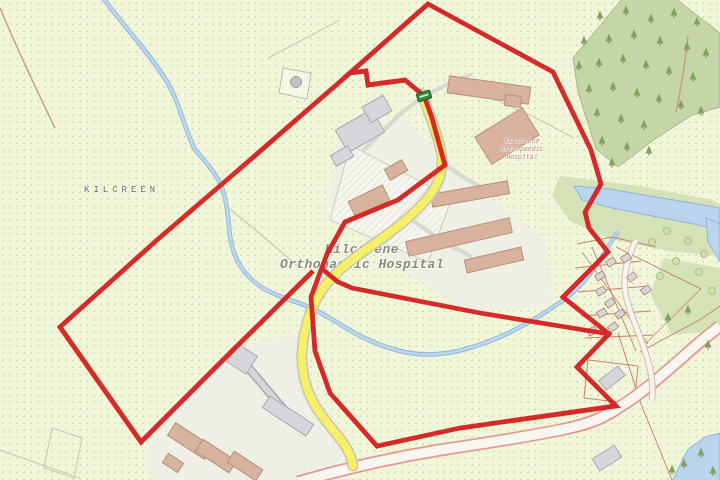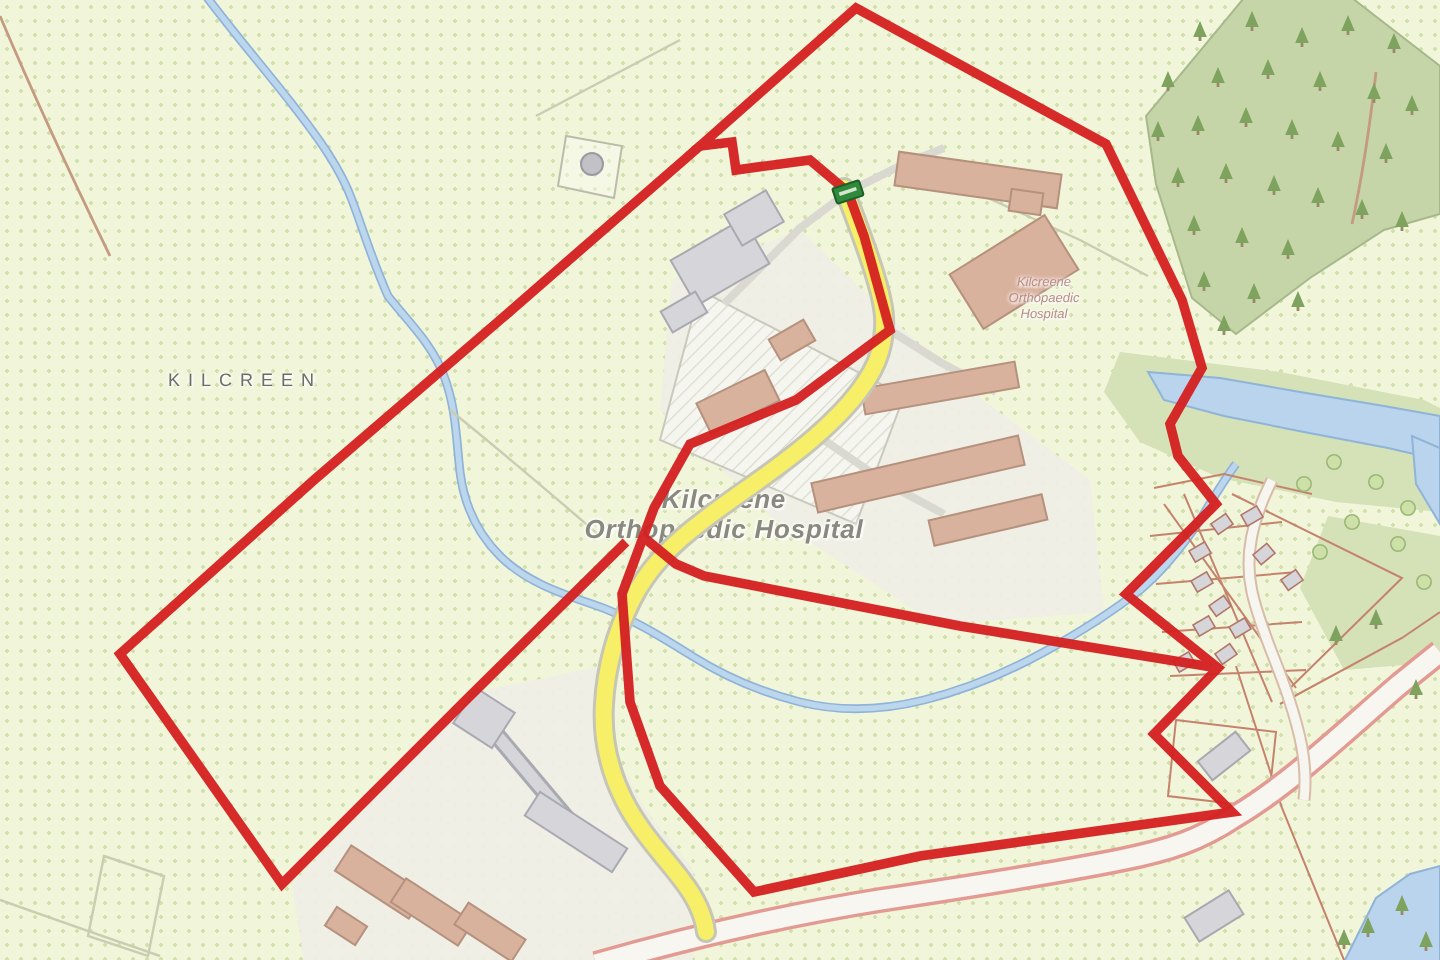--- a/index.html
+++ b/index.html
@@ -1,20 +1,20 @@
 <!DOCTYPE html>
 <html><head>
 <meta charset="utf-8">
 <style>
   html,body{margin:0;padding:0;background:#888;}
   #map{position:relative;width:720px;height:480px;overflow:hidden;
        background-color:#f1f5d9;
        background-image:radial-gradient(#d2e0ab 1px, transparent 1px);
        background-size:7px 7px;
-       font-family:Liberation Sans, sans-serif;}
+       font-family:Liberation Mono, monospace;}
   svg{position:absolute;left:0;top:0;}
   .lbl{position:absolute;text-shadow:0 0 2px #fff,0 0 2px #fff,1px 1px 1px rgba(255,255,255,.8);}
   #lbl-townland{left:84px;top:185px;font-size:9px;letter-spacing:4px;color:#6d6d68;}
   #lbl-main{left:262px;top:242px;width:200px;text-align:center;font-style:italic;
             font-weight:600;font-size:13px;line-height:15px;color:#8a897f;letter-spacing:.4px;}
   #lbl-small{left:492px;top:138px;width:60px;text-align:center;font-style:italic;
              font-size:6.5px;line-height:8px;color:#bb8d87;}
   .terrain-line{fill:none;stroke:#c9cdb2;stroke-width:1.2;}
   .brown-path{fill:none;stroke:#c49a80;stroke-width:1.4;}
   .plot-line{fill:none;stroke:#c5836d;stroke-width:1;}

